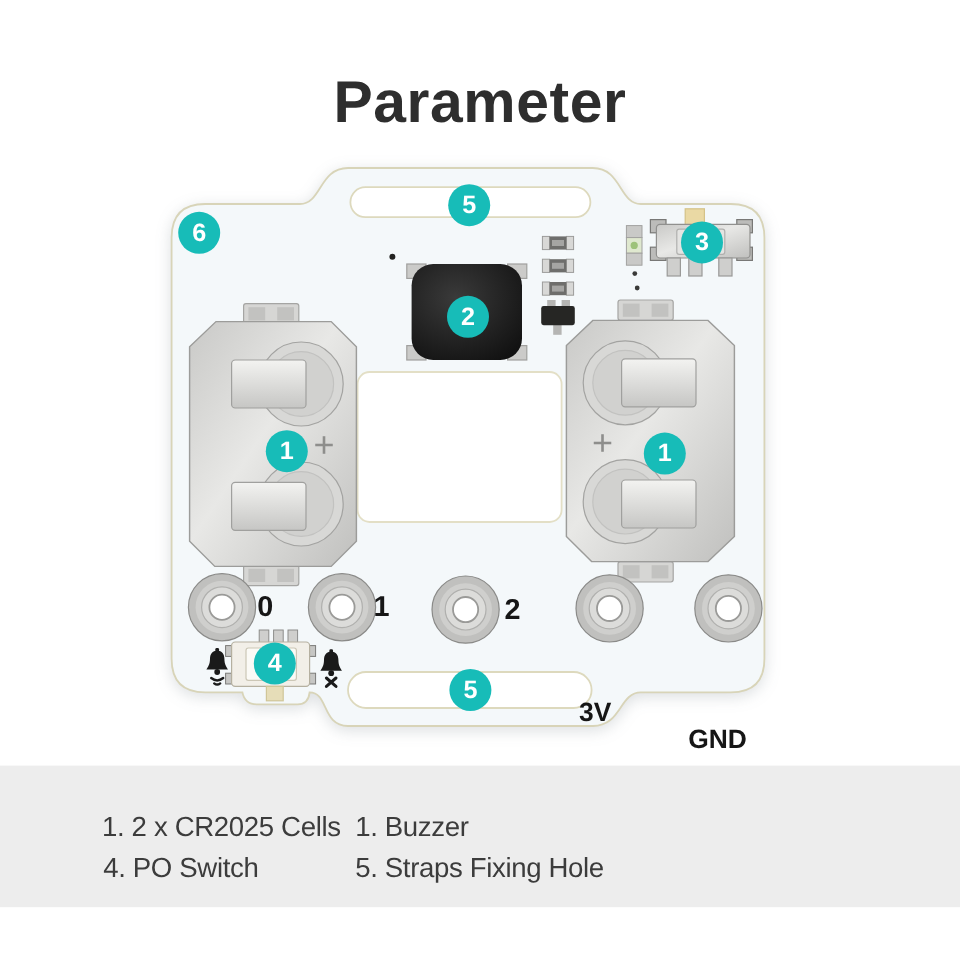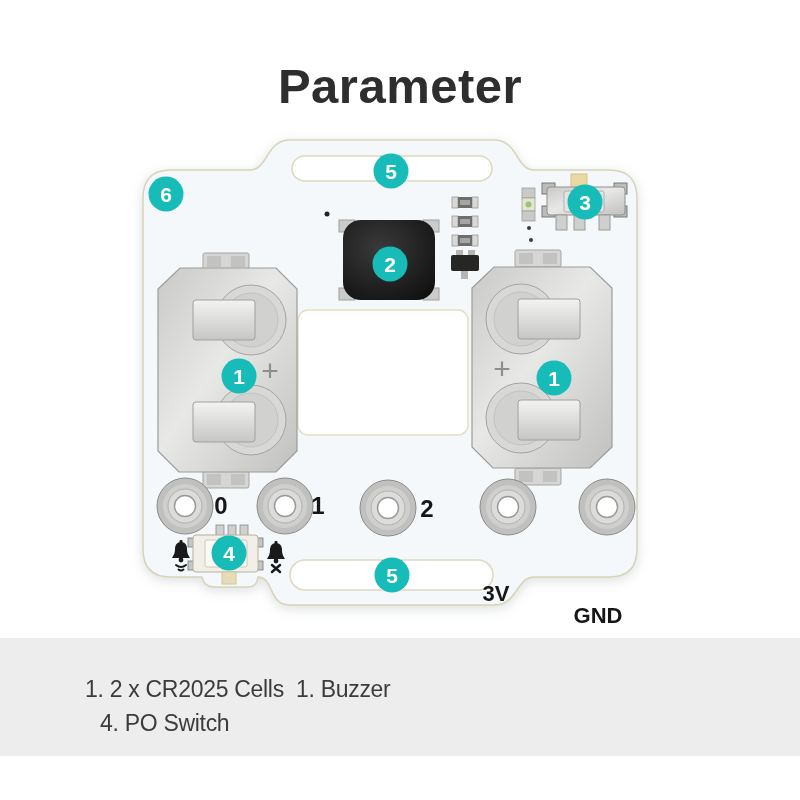--- a/index.html
+++ b/index.html
@@ -219,16 +219,17 @@
     <div class="badge" style="left:390px;top:144px">2</div>
     <div class="badge" style="left:239px;top:256px">1</div>
     <div class="badge" style="left:554px;top:258px">1</div>
     <div class="badge" style="left:229px;top:433px">4</div>
     <div class="badge" style="left:392px;top:455px">5</div>
   </div>
 
   <div class="legend">
     <span class="legend-item" style="left:85px;top:51px">1. 2 x CR2025 Cells</span>
     <span class="legend-item" style="left:296px;top:51px">1. Buzzer</span>
-    <span class="legend-item" style="left:100px;top:85px">4. PO Switch</span>
+    <span class="legend-item" style="left:86px;top:85px">4. PO Switch</span>
+    <span class="legend-item" style="left:296px;top:85px">5. Straps Fixing Hole</span>
   </div>
 
 </div>
 
 </body></html>

